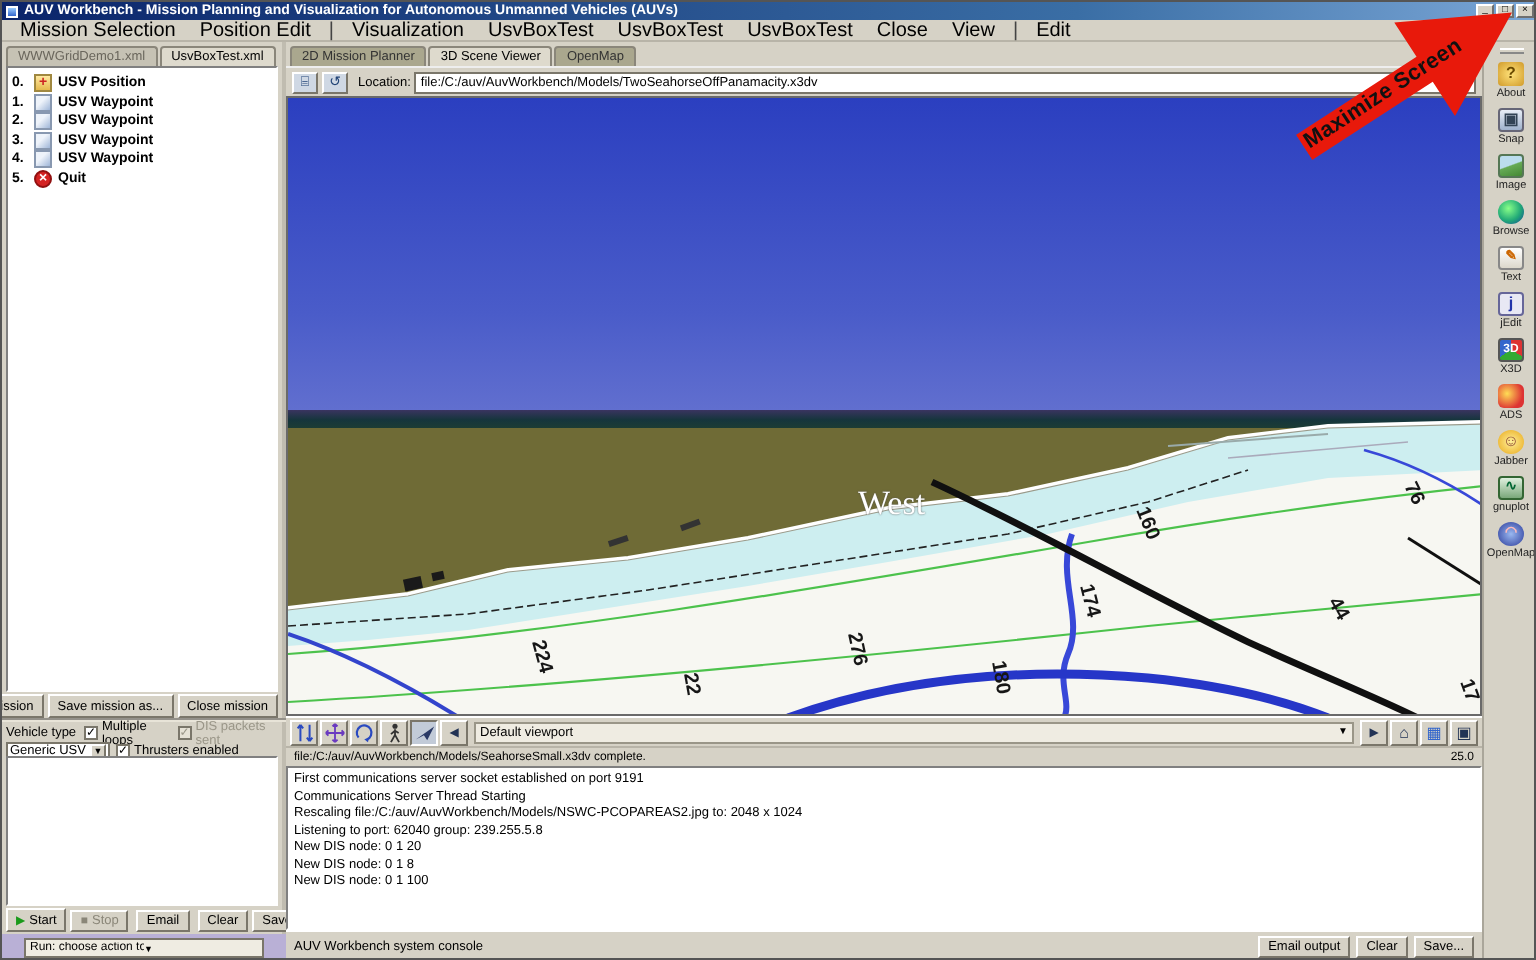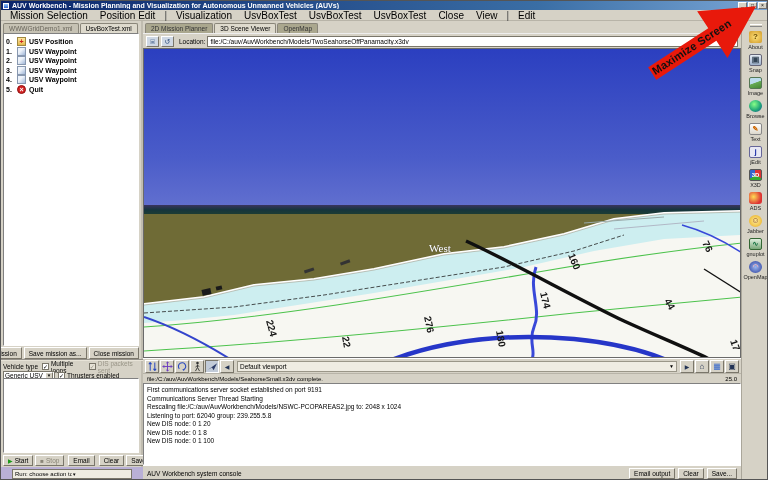--- a/index.html
+++ b/index.html
@@ -59,21 +59,21 @@
   
   .locbar{position:absolute;left:0;top:12px;width:598px;height:15px;background:var(--chrome);display:flex;align-items:center;gap:2px;padding:0 3px;border-top:1px solid #eee;}
   .tinybtn{width:13px;height:11px;background:#cfd8e4;border:1px solid;border-color:#fff #7a766a #7a766a #fff;font-size:7px;line-height:9px;text-align:center;color:#247;}
   .loclabel{font-size:6.5px;margin-left:3px;}
   .locfield{flex:1;height:11px;background:#fff;border:1px solid #7a766a;font-size:6.5px;padding:0 2px;color:#000;}
   
   .viewport{position:absolute;left:0;top:27px;width:598px;height:310px;border:1px solid #6a6a6a;overflow:hidden;background:linear-gradient(var(--sky_top) 0%,#4a5cc9 35%,#7d86d6 70%,var(--sky_bottom) 100%);}
   .horizon{position:absolute;left:0;top:156px;width:598px;height:9px;background:linear-gradient(#3a3460,var(--horizon) 55%,#1c3c34);}
   .sea{position:absolute;left:0;top:165px;width:598px;height:145px;background:var(--sea);}
   .chartsvg{position:absolute;left:0;top:160px;}
-  .west{position:absolute;color:#fff;font-family:"Liberation Serif",serif;font-size:11px;left:285px;top:193px;text-shadow:0 0 1px #555;}
+  .west{position:absolute;color:#fff;font-family:"Liberation Serif",serif;font-size:17px;left:285px;top:193px;text-shadow:0 0 1px #555;}
   
   .vtoolbar{position:absolute;left:0;top:337px;width:598px;height:15px;background:var(--chrome);display:flex;align-items:center;gap:1px;padding:0 2px;border-top:1px solid #fff;}
   .vtb{width:14px;height:13px;display:flex;align-items:center;justify-content:center;background:var(--chrome);border:1px solid;border-color:#fff #7a766a #7a766a #fff;font-size:8px;color:#235;}
   .vtb.pressed{border-color:#7a766a #fff #fff #7a766a;background:#c2cbd8;}
   .vpcombo{flex:1;height:11px;background:#efece2;border:1px solid #9a9688;display:flex;align-items:center;font-size:6.5px;padding:0 2px;margin:0 2px;}
   .vpcombo .txt{flex:1;}
   .statusline{position:absolute;left:0;top:352px;width:598px;height:10px;background:var(--chrome);display:flex;align-items:center;justify-content:space-between;font-size:6px;padding:0 4px;border-top:1px solid #b8b4a8;}
   
   .console{position:absolute;left:0;top:362px;width:598px;height:82px;background:#fff;border:1px solid;border-color:#808080 #fff #fff #808080;padding:2px 3px;overflow:hidden;}
   .console-line{font-size:6.5px;line-height:8.5px;color:#000;white-space:nowrap;}

